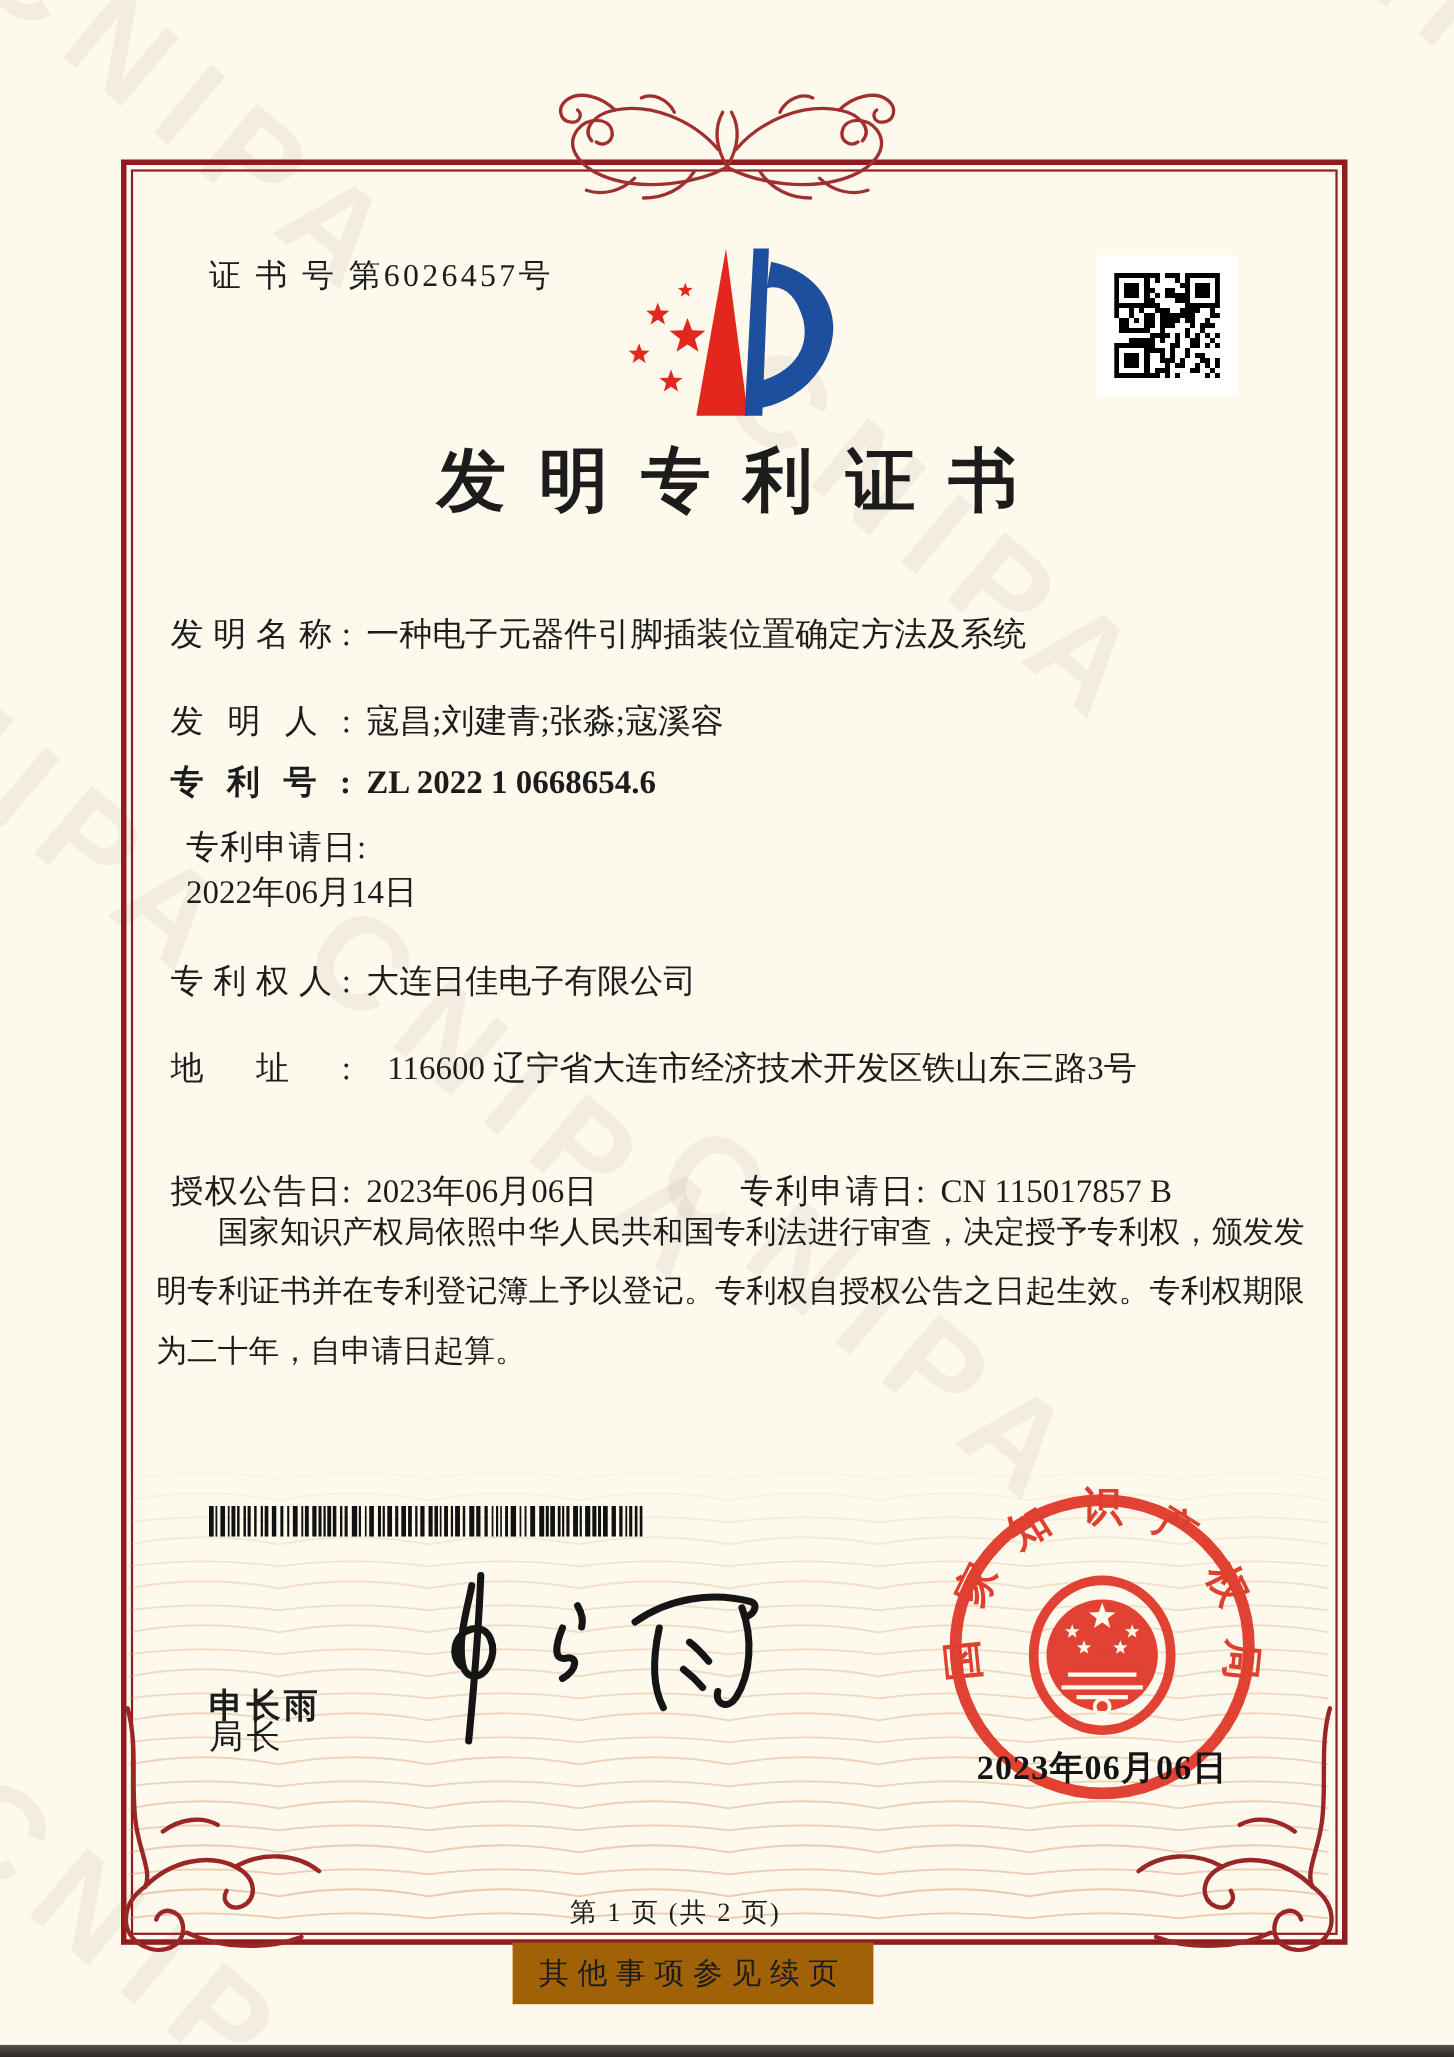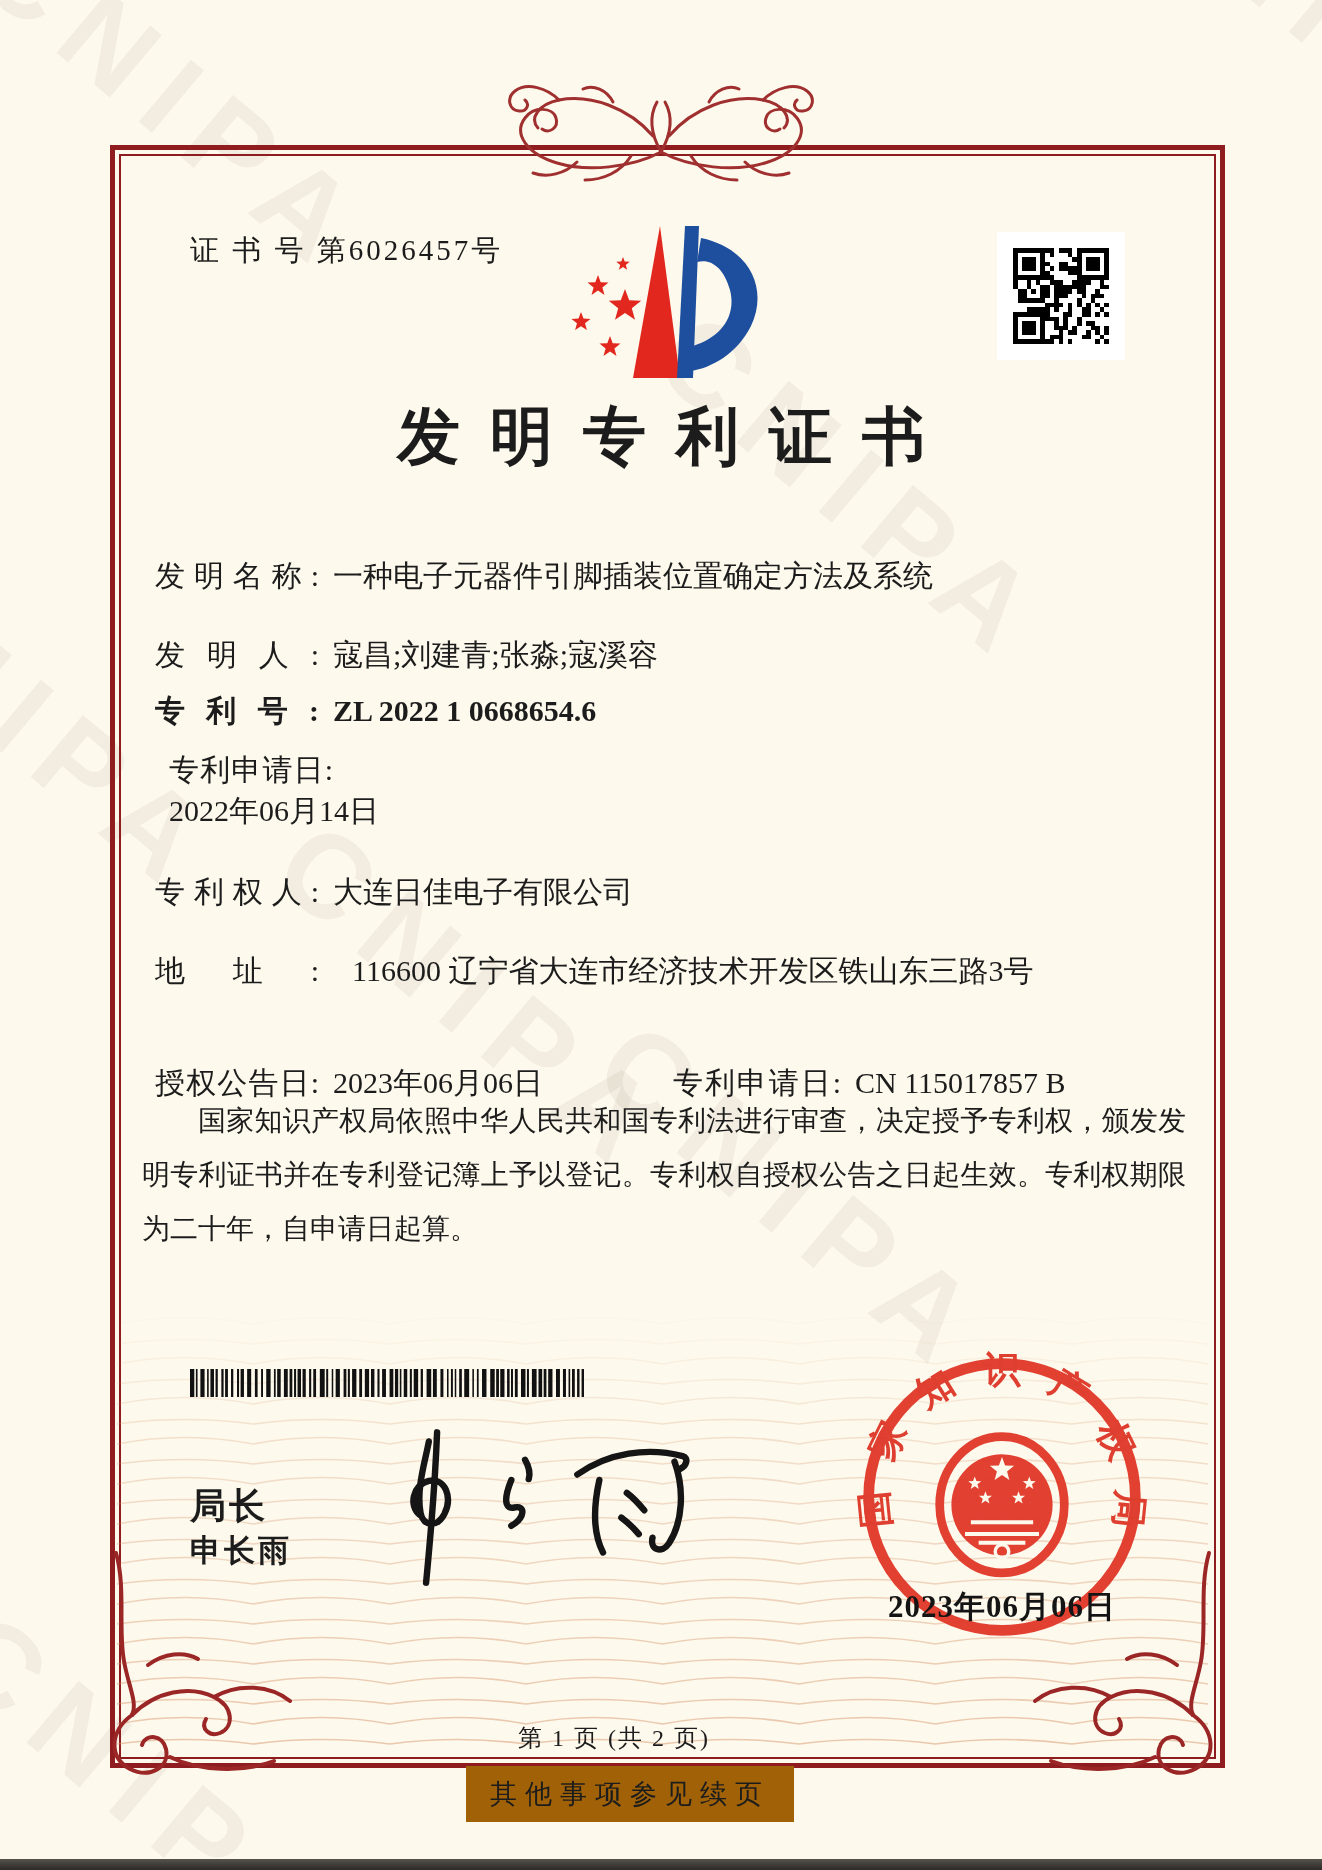--- a/index.html
+++ b/index.html
@@ -47,21 +47,21 @@
   .frow{position:absolute; left:155px; display:flex; align-items:baseline; font-size:30px; z-index:3; white-space:nowrap;}
   .flabel{display:inline-block; width:164px; text-align:justify; text-align-last:justify;}
   .fval{margin-left:14px;}
   .grant-no-label{display:inline-block; width:168px; margin-left:40px; text-align:justify; text-align-last:justify;}
   .paras{
     position:absolute; left:142px; top:1094px; width:1044px; font-size:28px;
     line-height:54px; z-index:3; text-align:justify;
   }
   .paras p{margin:0; text-indent:2em;}
   .barcode{position:absolute; left:190px; top:1369px; z-index:3;}
-  .director-title{position:absolute; left:190px; top:1482px; font-size:36px; font-weight:bold;
+  .director-title{position:absolute; left:190px; top:1558px; font-size:31px; font-weight:normal;
     font-family:"Liberation Sans","DejaVu Sans",sans-serif; z-index:3; letter-spacing:3px;}
   .director-name{position:absolute; left:190px; top:1530px; font-size:31px; font-weight:bold;
     font-family:"Liberation Sans","DejaVu Sans",sans-serif; z-index:3; letter-spacing:3px;}
   .signature{position:absolute; left:372px; top:1420px; z-index:3;}
   .seal{position:absolute; left:856px; top:1351px; z-index:4;}
   .seal-date{
     position:absolute; left:1002px; top:1586px; transform:translateX(-50%);
     font-size:31px; font-weight:bold; color:#141414; z-index:5; white-space:nowrap; letter-spacing:1px;
   }
   .page-no{

